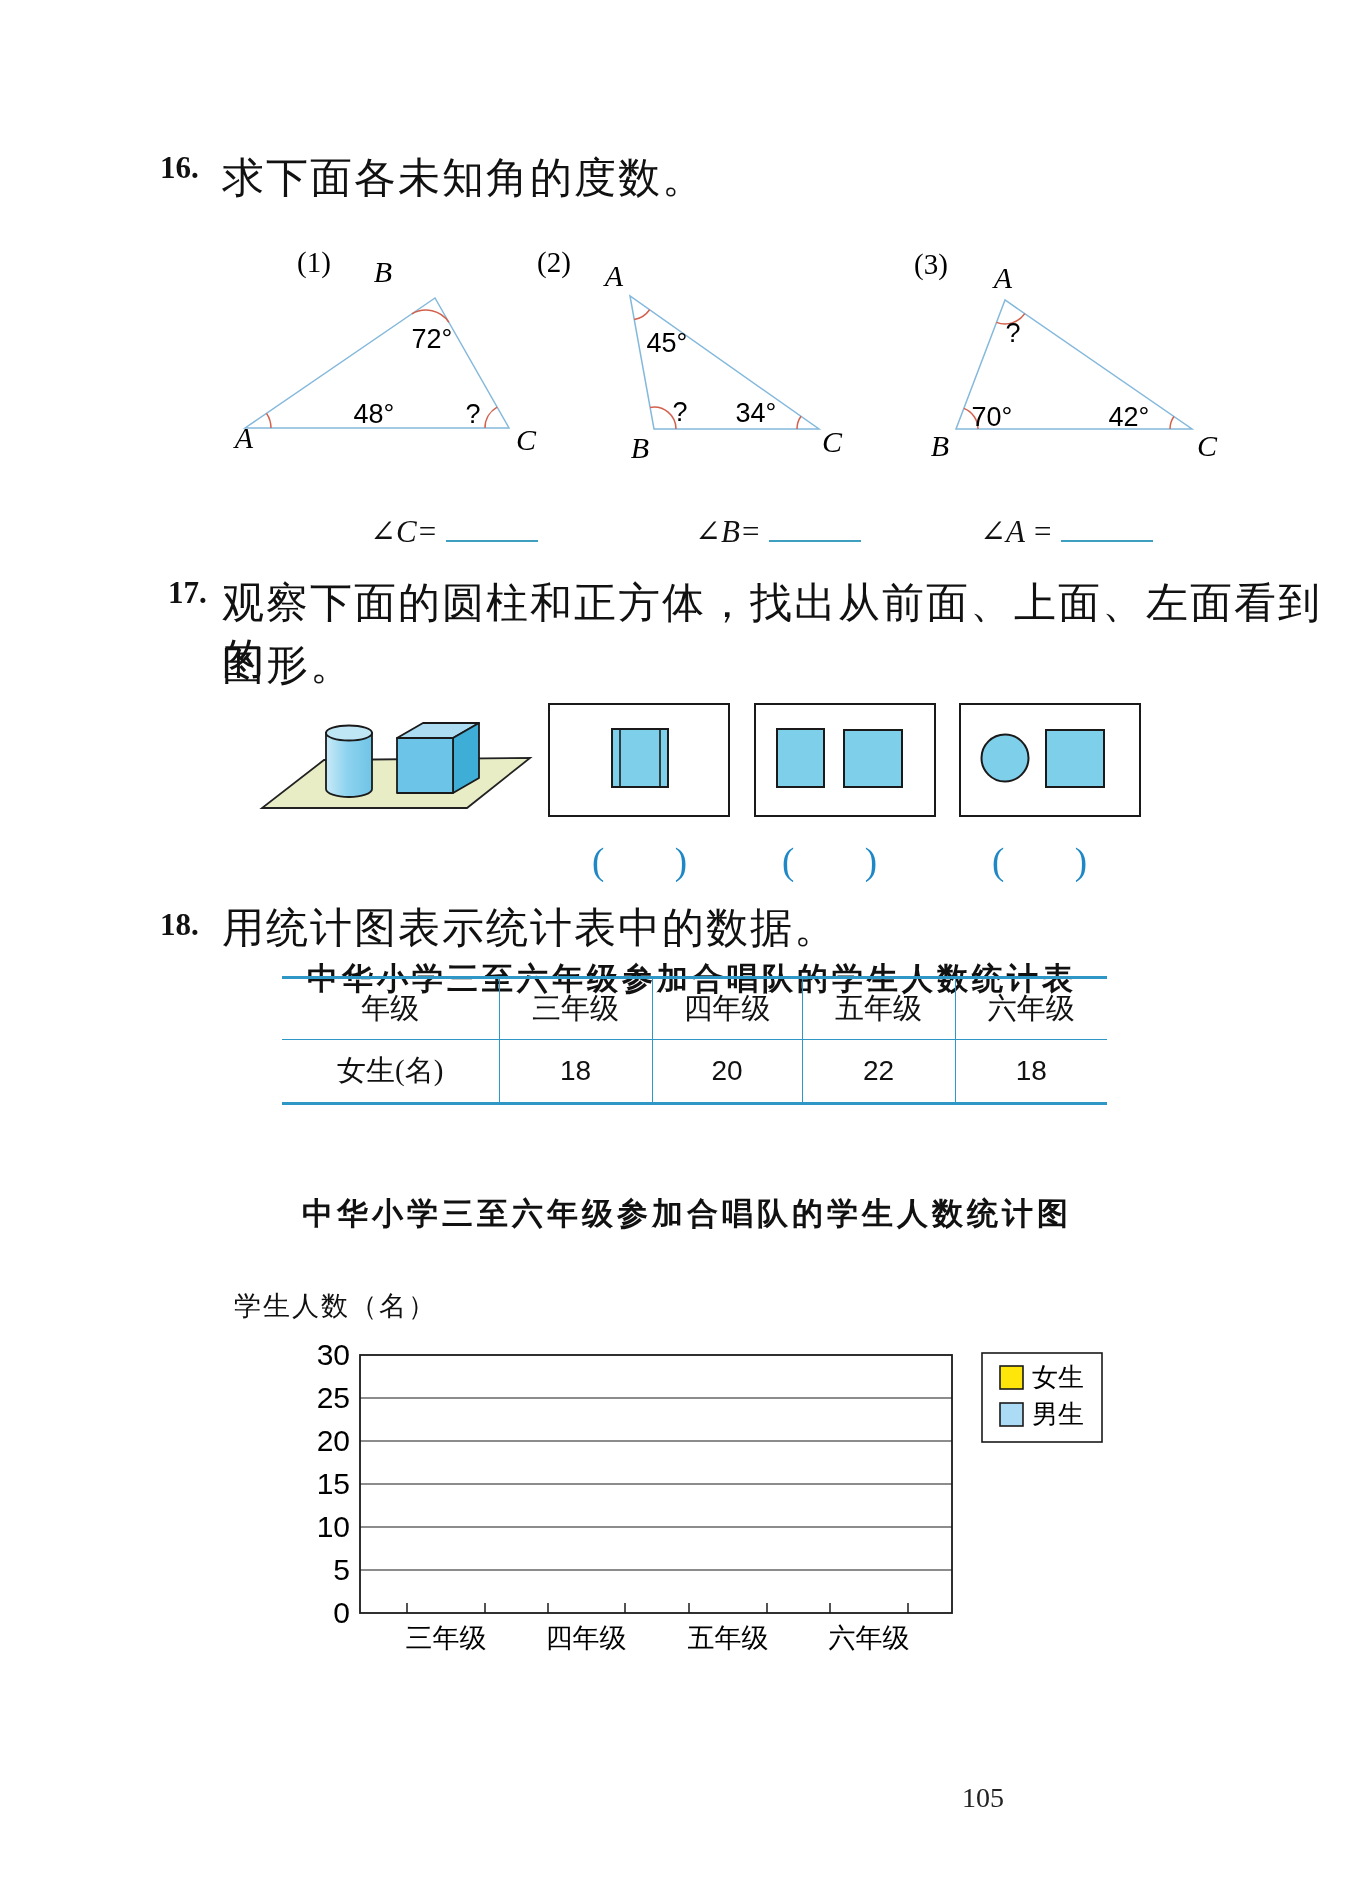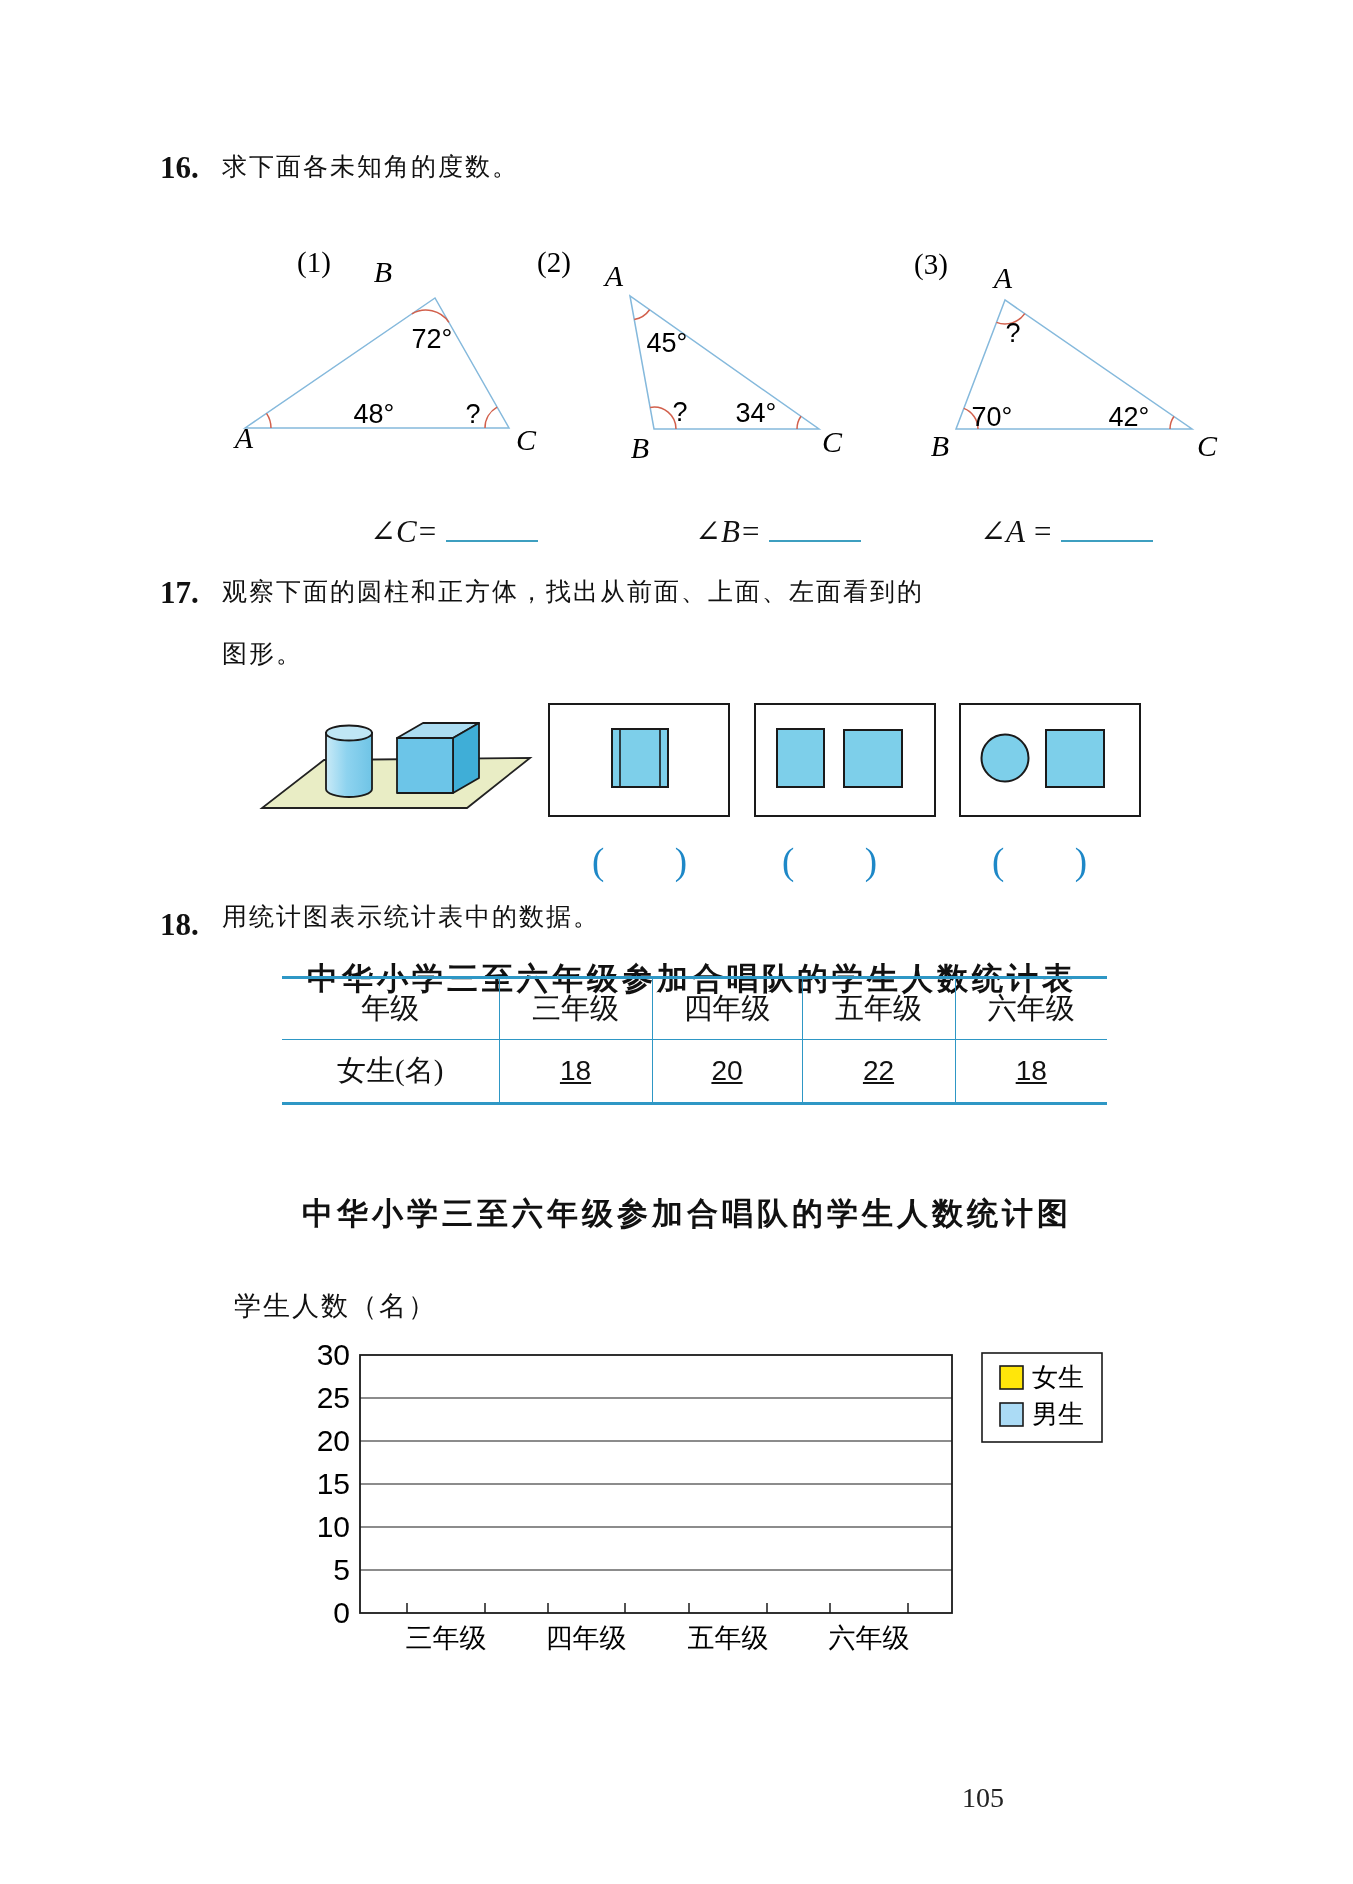--- a/index.html
+++ b/index.html
@@ -1,36 +1,36 @@
 <!DOCTYPE html>
 <html><head>
 <meta charset="utf-8">
 <style>
   html,body{margin:0;padding:0;background:#fff;}
   #page{position:relative;width:1353px;height:1884px;background:#ffffff;overflow:hidden;
         font-family:"Liberation Serif","DejaVu Serif",serif;color:#111;margin-left:12px;}
   .abs{position:absolute;}
   .qnum{font-weight:bold;font-size:31px;}
-  .qtext{font-size:25px;letter-spacing:2px;}
+  .qtext{font-size:42px;letter-spacing:2px;}
   .blankrow{font-size:31px;font-style:italic;white-space:nowrap;}
   .blankline{display:inline-block;width:92px;border-bottom:2px solid #3E9FC0;height:30px;margin-left:8px;}
   .viewbox{position:absolute;width:182px;height:114px;background:#fff;border:2.5px solid #1a1a1a;box-sizing:border-box;}
   .parens{position:absolute;width:95px;display:flex;justify-content:space-between;
           color:#1E88C7;font-size:37px;font-family:"Liberation Serif",serif;}
   .bigtitle{font-weight:bold;font-size:31px;letter-spacing:4px;text-align:center;}
   table.choir{border-collapse:collapse;width:825px;table-layout:fixed;
       border-top:3.5px solid #2E97C5;border-bottom:3.5px solid #2E97C5;}
   table.choir td{border:1.5px solid #2E97C5;text-align:center;font-size:29px;
       font-family:"Liberation Serif","DejaVu Serif",serif;}
   table.choir td:first-child{border-left:none;}
   table.choir td:last-child{border-right:none;}
   table.choir tr:first-child td{border-top:none;height:58px;}
   table.choir tr:last-child td{border-bottom:none;}
   table.choir tr td{height:60px;}
-  table.choir .num{font-family:"Liberation Sans","DejaVu Sans",sans-serif;font-size:28px;text-decoration:underline;}
+  table.choir .num{font-family:"Liberation Sans","DejaVu Sans",sans-serif;font-size:28px;}
   .kai{font-family:"DejaVu Serif","Liberation Serif",serif;}
   .pageno{font-size:28px;color:#222;}
   svg text{font-family:"Liberation Serif","DejaVu Serif",serif;}
   svg .vlabel{font-size:30px;font-style:italic;}
   svg .alabel{font-size:27px;font-style:normal;font-family:"Liberation Sans","DejaVu Sans",sans-serif;}
   svg .tag{font-size:29px;}
   svg .ytick{font-size:30px;font-family:"Liberation Sans","DejaVu Sans",sans-serif;}
   svg .xlabel{font-size:27px;}
   svg .leglabel{font-size:26px;}
 </style>
@@ -87,21 +87,21 @@
   <div class="abs blankrow" style="left:358px;top:510px;">
     <span>∠C=</span><span class="blankline"></span>
   </div>
   <div class="abs blankrow" style="left:683px;top:510px;">
     <span>∠B=</span><span class="blankline"></span>
   </div>
   <div class="abs blankrow" style="left:968px;top:510px;">
     <span>∠A =</span><span class="blankline"></span>
   </div>
 
-  <div class="abs qnum" style="left:148px;top:575px;">17.</div>
+  <div class="abs qnum" style="left:156px;top:575px;">17.</div>
   <div class="abs qtext" style="left:210px;top:575px;">观察下面的圆柱和正方体，找出从前面、上面、左面看到的</div>
   <div class="abs qtext" style="left:210px;top:637px;">图形。</div>
 
   <svg class="abs" style="left:240px;top:692px;" width="300" height="150" viewBox="0 0 300 150">
     <defs>
       <linearGradient id="cylgrad" x1="0" y1="0" x2="1" y2="0">
         <stop offset="0" stop-color="#C9EAF7"></stop>
           <stop offset="0.45" stop-color="#8ED3EF"></stop>
           <stop offset="1" stop-color="#6FC4E6"></stop>
       </linearGradient>

